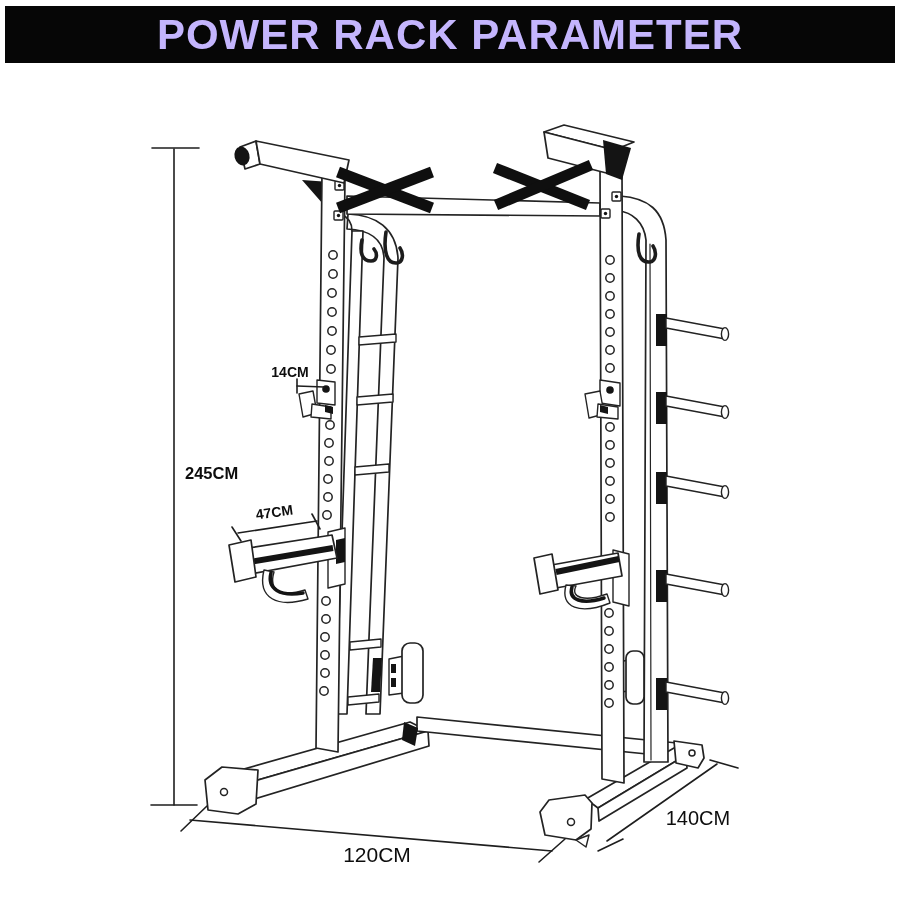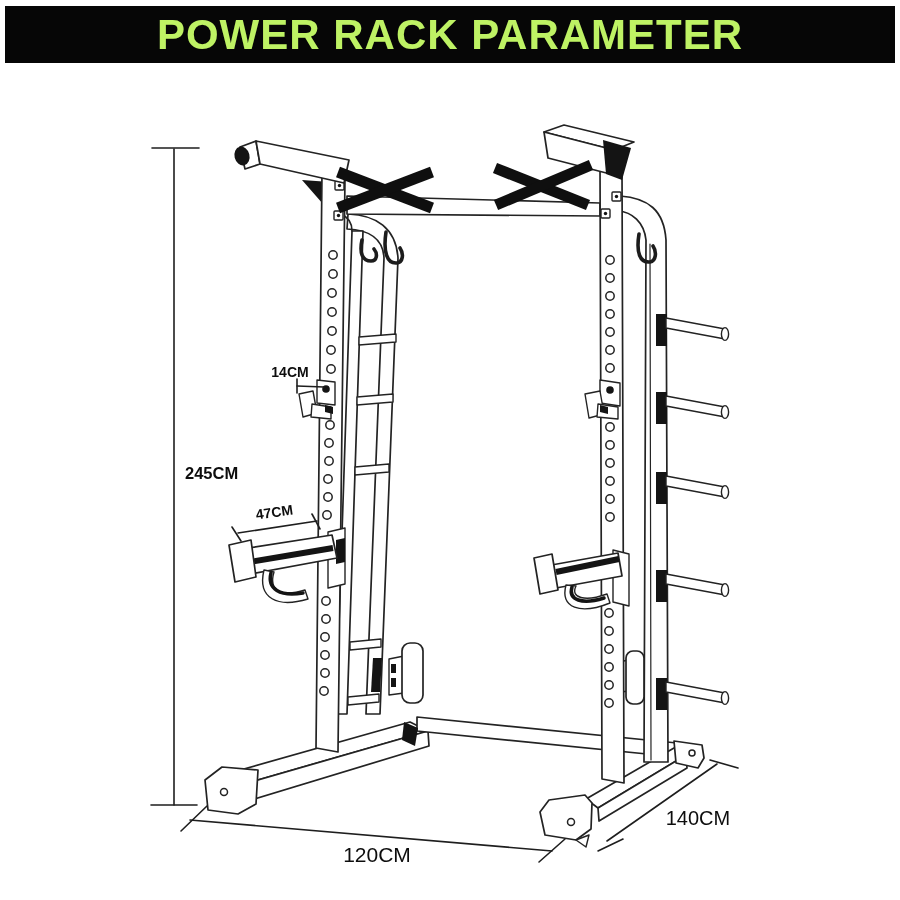--- a/index.html
+++ b/index.html
@@ -5,21 +5,21 @@
   html,body{margin:0;padding:0;background:#ffffff;}
   #stage{
     position:relative;width:900px;height:900px;background:#ffffff;
     font-family:"Liberation Sans",sans-serif;overflow:hidden;
   }
   #header-bar{
     position:absolute;left:5px;top:6px;right:5px;height:57px;
     background:#060606;display:flex;align-items:center;justify-content:center;
   }
   #header-bar .title{
-    color:#bef264;font-size:42px;font-weight:800;letter-spacing:1px;
+    color:#c4b5fd;font-size:42px;font-weight:800;letter-spacing:1px;
     font-family:"Liberation Sans",sans-serif;white-space:nowrap;
   }
   svg{position:absolute;left:0;top:0;}
   .ln{stroke:#232323;stroke-width:1.7;fill:#ffffff;stroke-linejoin:round;stroke-linecap:round;}
   .ln-thin{stroke:#232323;stroke-width:1.4;fill:#ffffff;stroke-linejoin:round;}
   .blk{fill:#141414;stroke:none;}
   .wire{stroke:#232323;stroke-width:1.7;fill:none;stroke-linecap:round;}
   .hook-wire{stroke:#1c1c1c;stroke-width:3.6;fill:none;stroke-linecap:round;}
   .stripe{stroke:#141414;stroke-width:6;fill:none;stroke-linecap:butt;}
   .stripe-sm{stroke:#141414;stroke-width:3.5;fill:none;stroke-linecap:round;}

